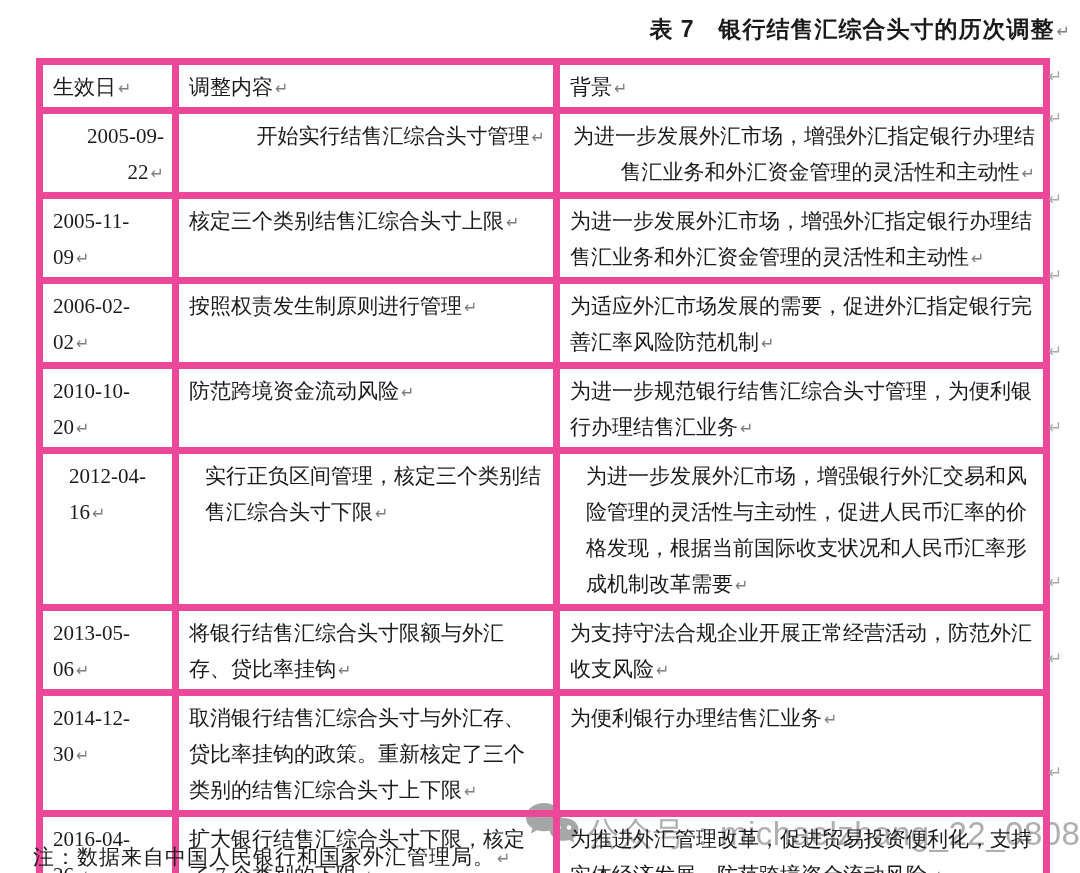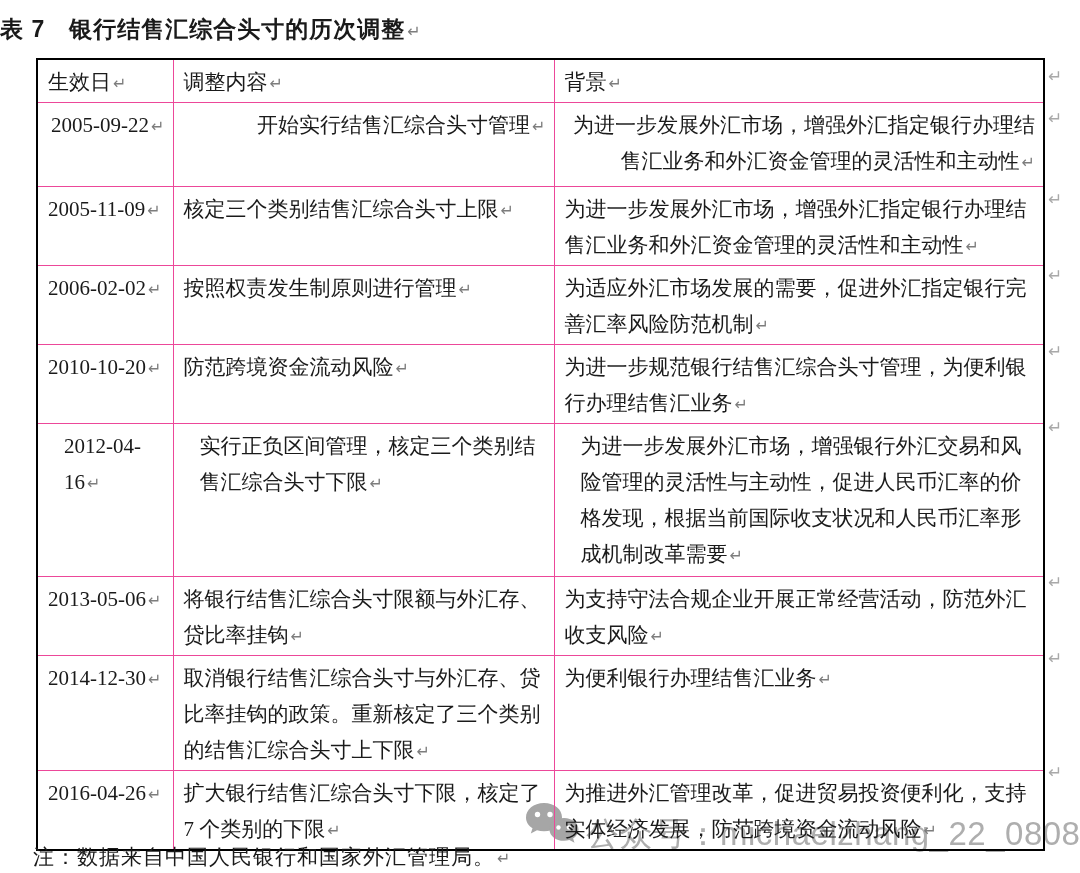--- a/index.html
+++ b/index.html
@@ -9,42 +9,42 @@
     width: 1080px;
     height: 873px;
     background: #ffffff;
     overflow: hidden;
     font-family: "Liberation Serif", "DejaVu Serif", serif;
     color: #1a1a1a;
   }
   .doc-title {
     position: absolute;
     top: 14px;
-    left: 0;
+    left: 12px;
     width: 1058px;
-    text-align: left;
+    text-align: right;
     font-family: "Liberation Sans", "DejaVu Sans", sans-serif;
     font-weight: bold;
     font-size: 23px;
     letter-spacing: 1px;
     z-index: 2;
   }
   .doc-title .cr { font-weight: normal; letter-spacing: 0; }
   table.pos-table {
     position: absolute;
     left: 36px;
     top: 58px;
     width: 1007px;
     border-collapse: collapse;
     table-layout: fixed;
     z-index: 2;
     background: transparent;
   }
   table.pos-table td, table.pos-table th {
-    border: 1px solid #ec4899;
+    border: 7px solid #ec4899;
     vertical-align: top;
     font-weight: normal;
     text-align: left;
     font-size: 21px;
     line-height: 36px;
     padding: 4px 8px 0 10px;
     background: transparent;
   }
   table.pos-table { border: 2px solid #000; }
   td.col-date, th.col-date { padding-left: 9px; padding-right: 2px; }

